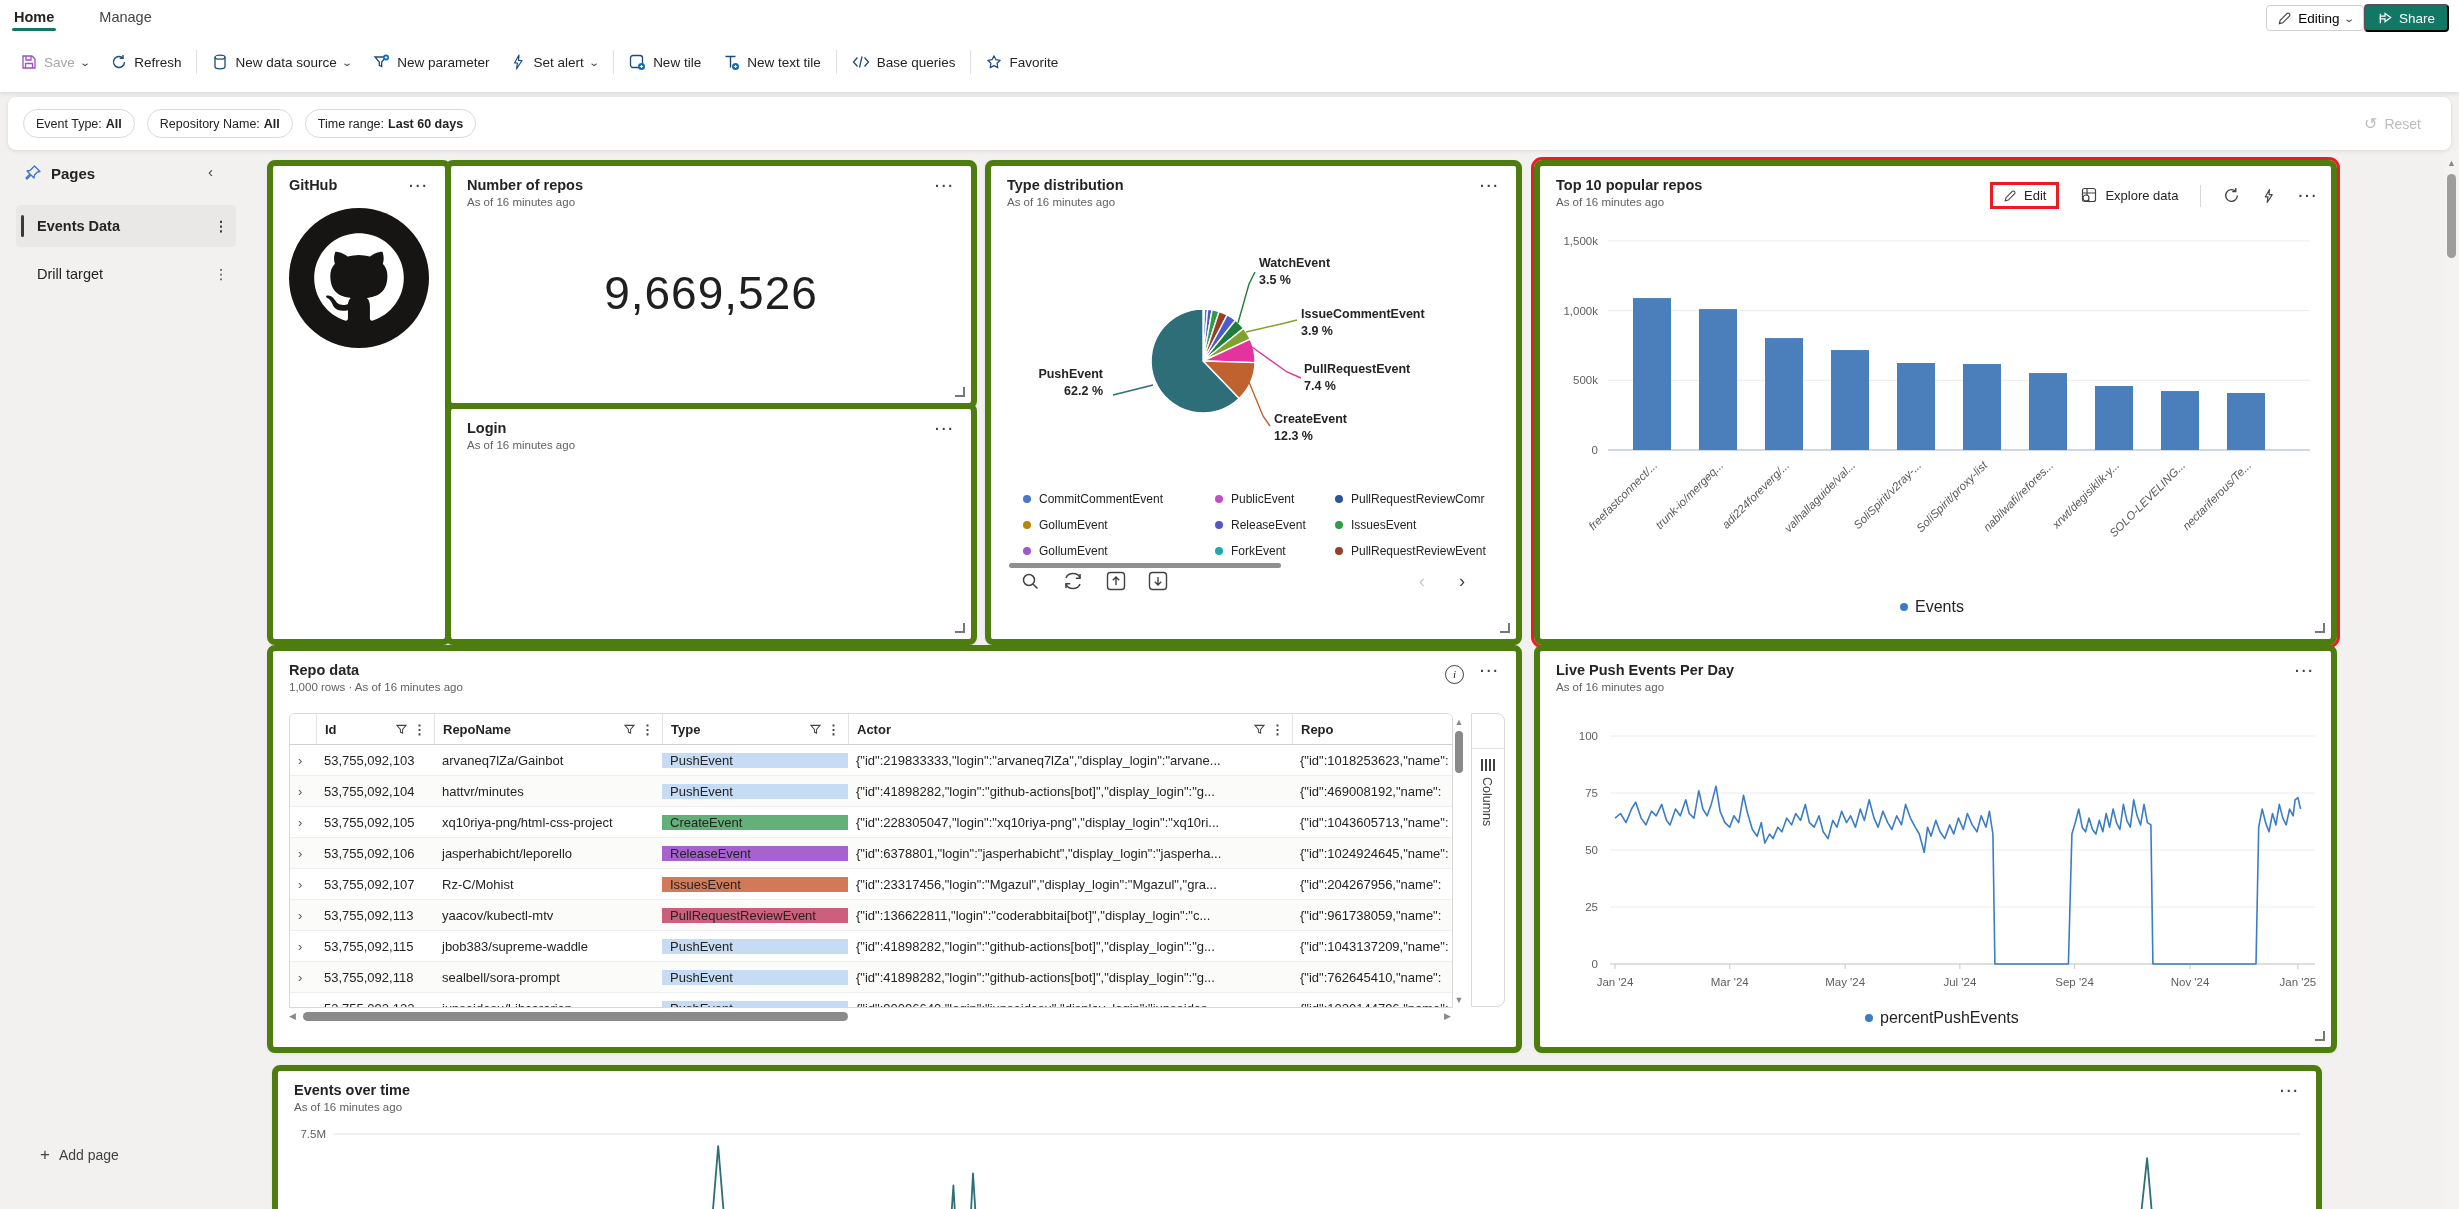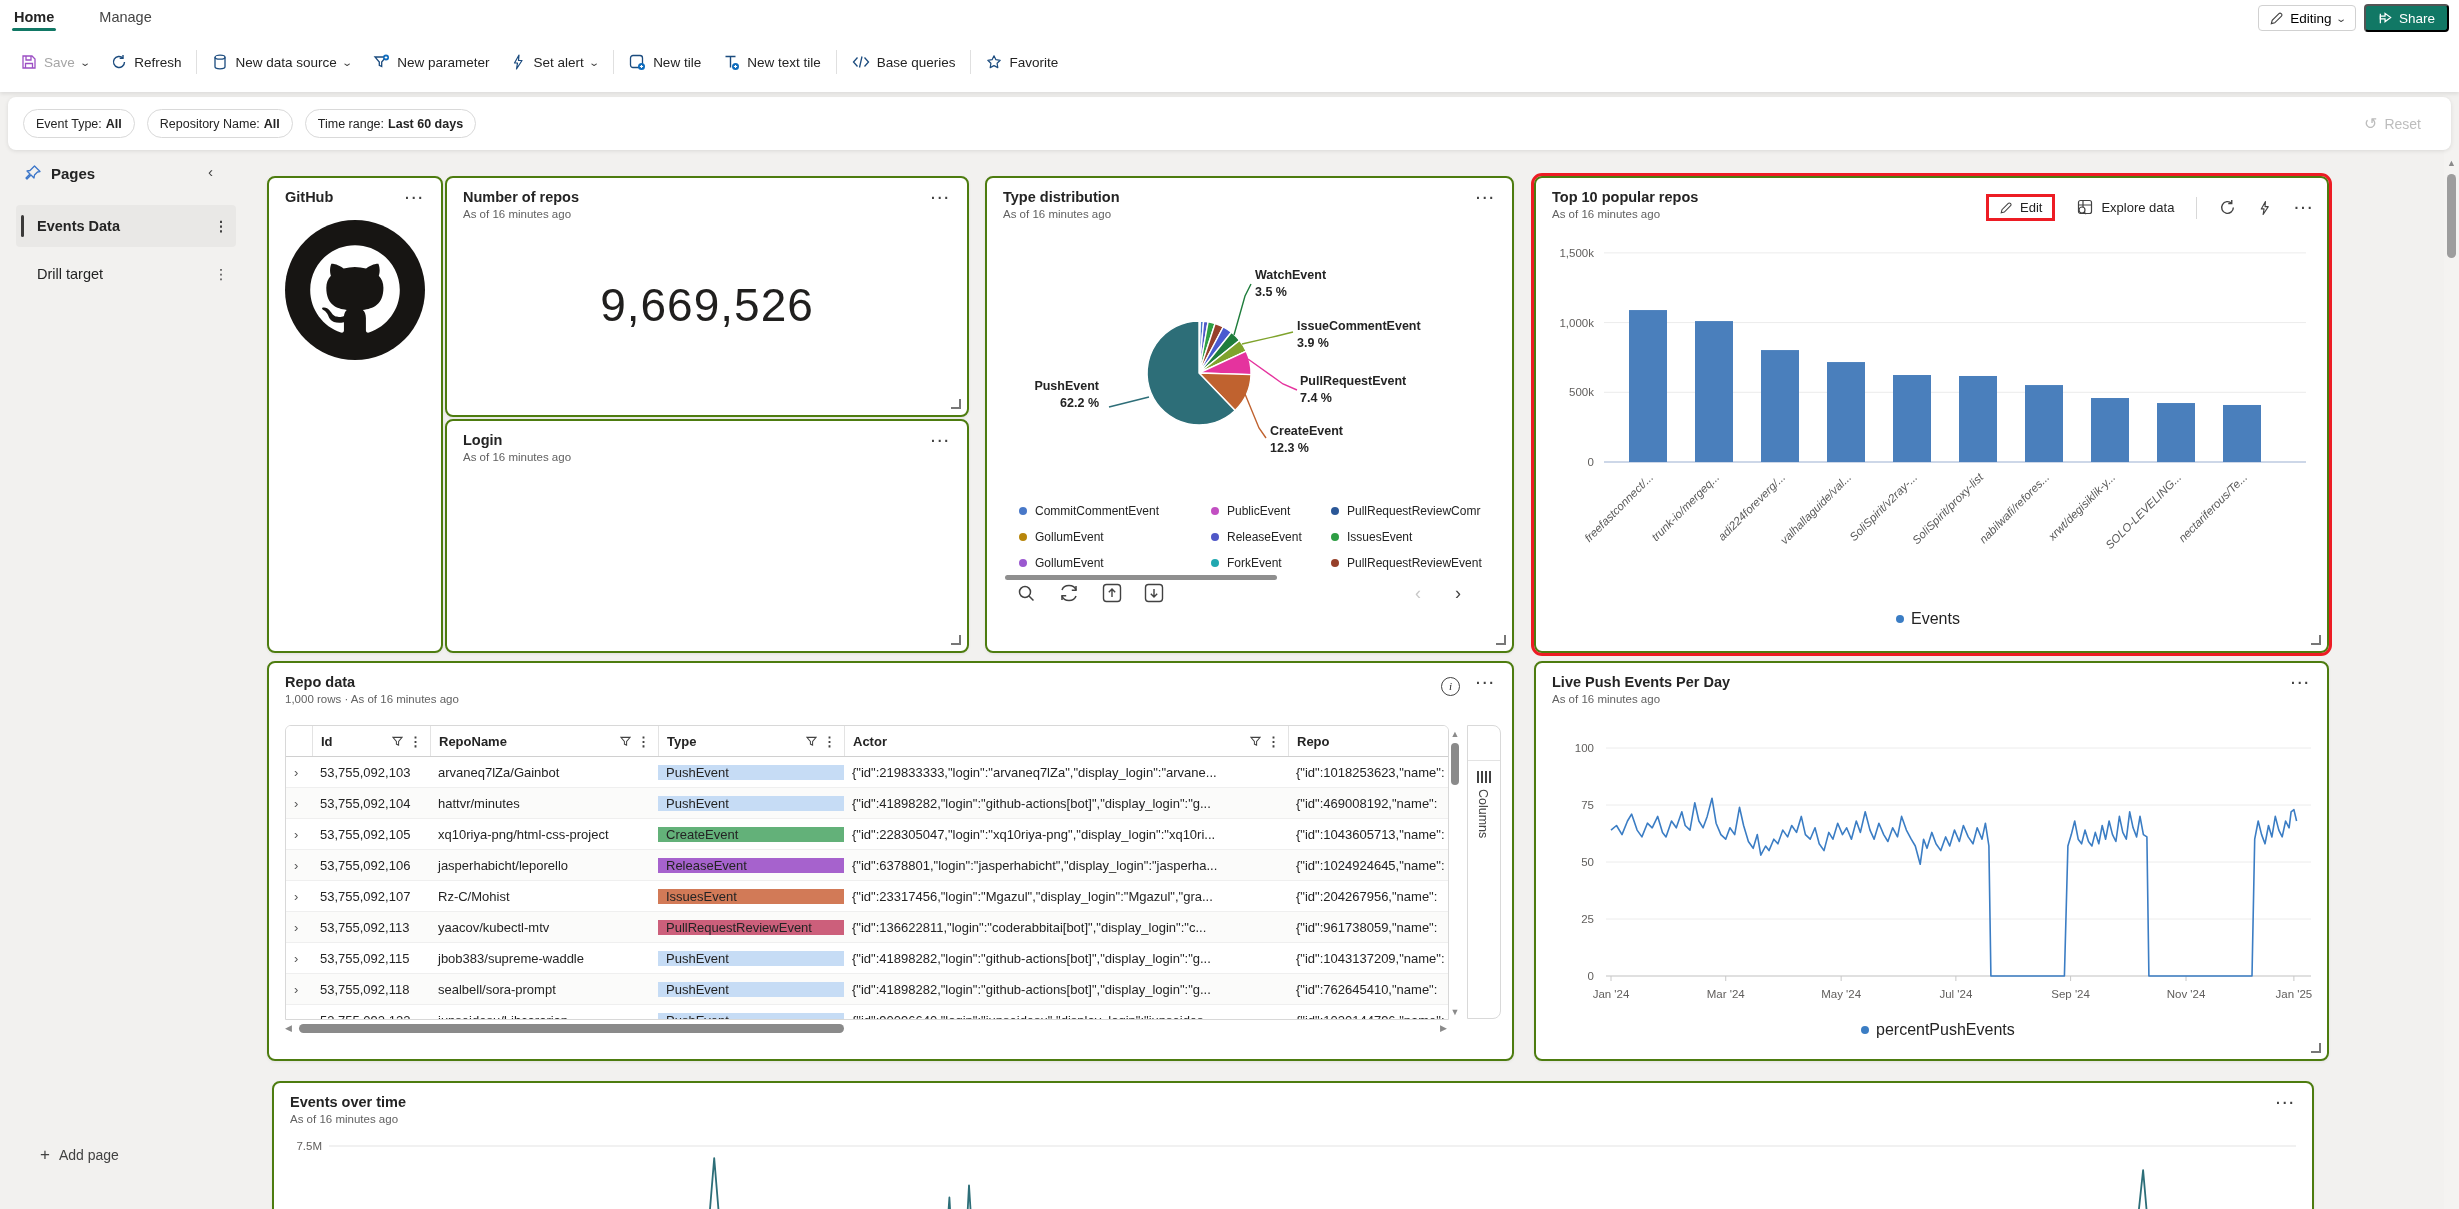--- a/index.html
+++ b/index.html
@@ -5,21 +5,21 @@
   html,body{margin:0;padding:0;}
   body{width:2459px;height:1209px;position:relative;overflow:hidden;background:#f2f1ef;
        font-family:"Liberation Sans",sans-serif;color:#242424;-webkit-font-smoothing:antialiased;}
   .abs{position:absolute;}
   
   .header{left:0;top:0;width:2459px;height:92px;background:#fff;box-shadow:0 2px 4px rgba(0,0,0,.09);z-index:5;}
   .tabs{left:14px;top:5px;height:24px;display:flex;gap:45px;align-items:center;font-size:14.5px;}
   .tab{position:relative;cursor:pointer;color:#444;}
   .tab.active{font-weight:bold;color:#242424;}
   .tab.active:after{content:"";position:absolute;left:-2px;right:-2px;bottom:-6px;height:3px;border-radius:2px;background:#117865;}
-  .hdr-right{right:10px;top:4px;display:flex;gap:8px;align-items:center;}
+  .hdr-right{right:10px;top:4px;display:flex;align-items:center;}
   .btn-outline{display:flex;align-items:center;gap:6px;border:1px solid #d1d1d1;border-radius:4px;background:#fff;height:26px;padding:0 10px;font-size:13.5px;cursor:pointer;}
   .btn-share{display:flex;align-items:center;gap:6px;border-radius:4px;background:#117865;color:#fff;height:28px;padding:0 12px;font-size:13.5px;cursor:pointer;}
   .toolbar{left:10px;top:42px;height:40px;display:flex;align-items:center;font-size:13.5px;color:#242424;}
   .tb-item{display:flex;align-items:center;gap:7px;padding:0 11px;height:34px;border-radius:4px;cursor:pointer;white-space:nowrap;}
   .tb-item.disabled{color:#a6a6a6;}
   .tb-div{width:1px;height:24px;background:#e0e0e0;margin:0 4px;}
   .chev{font-size:10px;color:#424242;margin-left:-1px;transform:scaleX(1.4);}
   
   .filterbar{left:8px;top:97px;width:2443px;height:53px;background:#fff;border-radius:8px;box-shadow:0 1px 4px rgba(0,0,0,.10);display:flex;align-items:center;padding:0;z-index:4;}
   .pills{display:flex;gap:12px;margin-left:15px;}
@@ -33,21 +33,21 @@
   .collapse{left:208px;top:13px;font-size:15px;color:#424242;cursor:pointer;}
   .side-item{left:16px;width:220px;height:42px;border-radius:4px;display:flex;align-items:center;font-size:14.5px;cursor:pointer;position:absolute;}
   .side-item.selected{background:#e9e8e6;font-weight:bold;}
   .side-item .bar{width:3px;height:22px;border-radius:2px;background:#3b3a39;margin-left:5px;visibility:hidden;}
   .side-item.selected .bar{visibility:visible;}
   .side-item .lbl{margin-left:13px;}
   .side-item .more{position:absolute;right:8px;color:#424242;font-size:14px;}
   .addpage{left:40px;top:995px;display:flex;gap:9px;align-items:center;font-size:14px;color:#424242;cursor:pointer;position:absolute;}
   .addpage .plus{font-size:17px;}
   
-  .tile{position:absolute;background:#fff;border:2px solid #4d7c0f;border-radius:8px;box-shadow:0 1px 3px rgba(0,0,0,.07);margin-top:16px;}
+  .tile{position:absolute;background:#fff;border:6px solid #4d7c0f;border-radius:8px;box-shadow:0 1px 3px rgba(0,0,0,.07);}
   .tile-title{position:absolute;left:16px;top:11px;font-size:14.5px;font-weight:bold;color:#242424;white-space:nowrap;}
   .tile-sub{position:absolute;left:16px;top:30px;font-size:11.5px;color:#616161;white-space:nowrap;}
   .dots{position:absolute;right:16px;top:12px;color:#424242;font-size:14px;letter-spacing:2px;font-weight:bold;cursor:pointer;}
   .rs{position:absolute;right:6px;bottom:6px;width:8px;height:8px;border-right:2px solid #777;border-bottom:2px solid #777;}
   .bigval{position:absolute;left:0;right:0;text-align:center;font-size:46px;font-weight:300;color:#201f1e;letter-spacing:1px;}
   .legend-line{position:absolute;display:flex;align-items:center;gap:7px;font-size:16px;color:#242424;}
   .dot{width:8px;height:8px;border-radius:50%;display:inline-block;}
   
   .pie-legend{position:absolute;left:32px;top:320px;display:grid;grid-auto-flow:column;grid-template-rows:repeat(3,26px);grid-template-columns:192px 120px 178px;font-size:12px;}
   .pl-item{display:flex;align-items:center;gap:8px;overflow:hidden;white-space:nowrap;cursor:pointer;}

